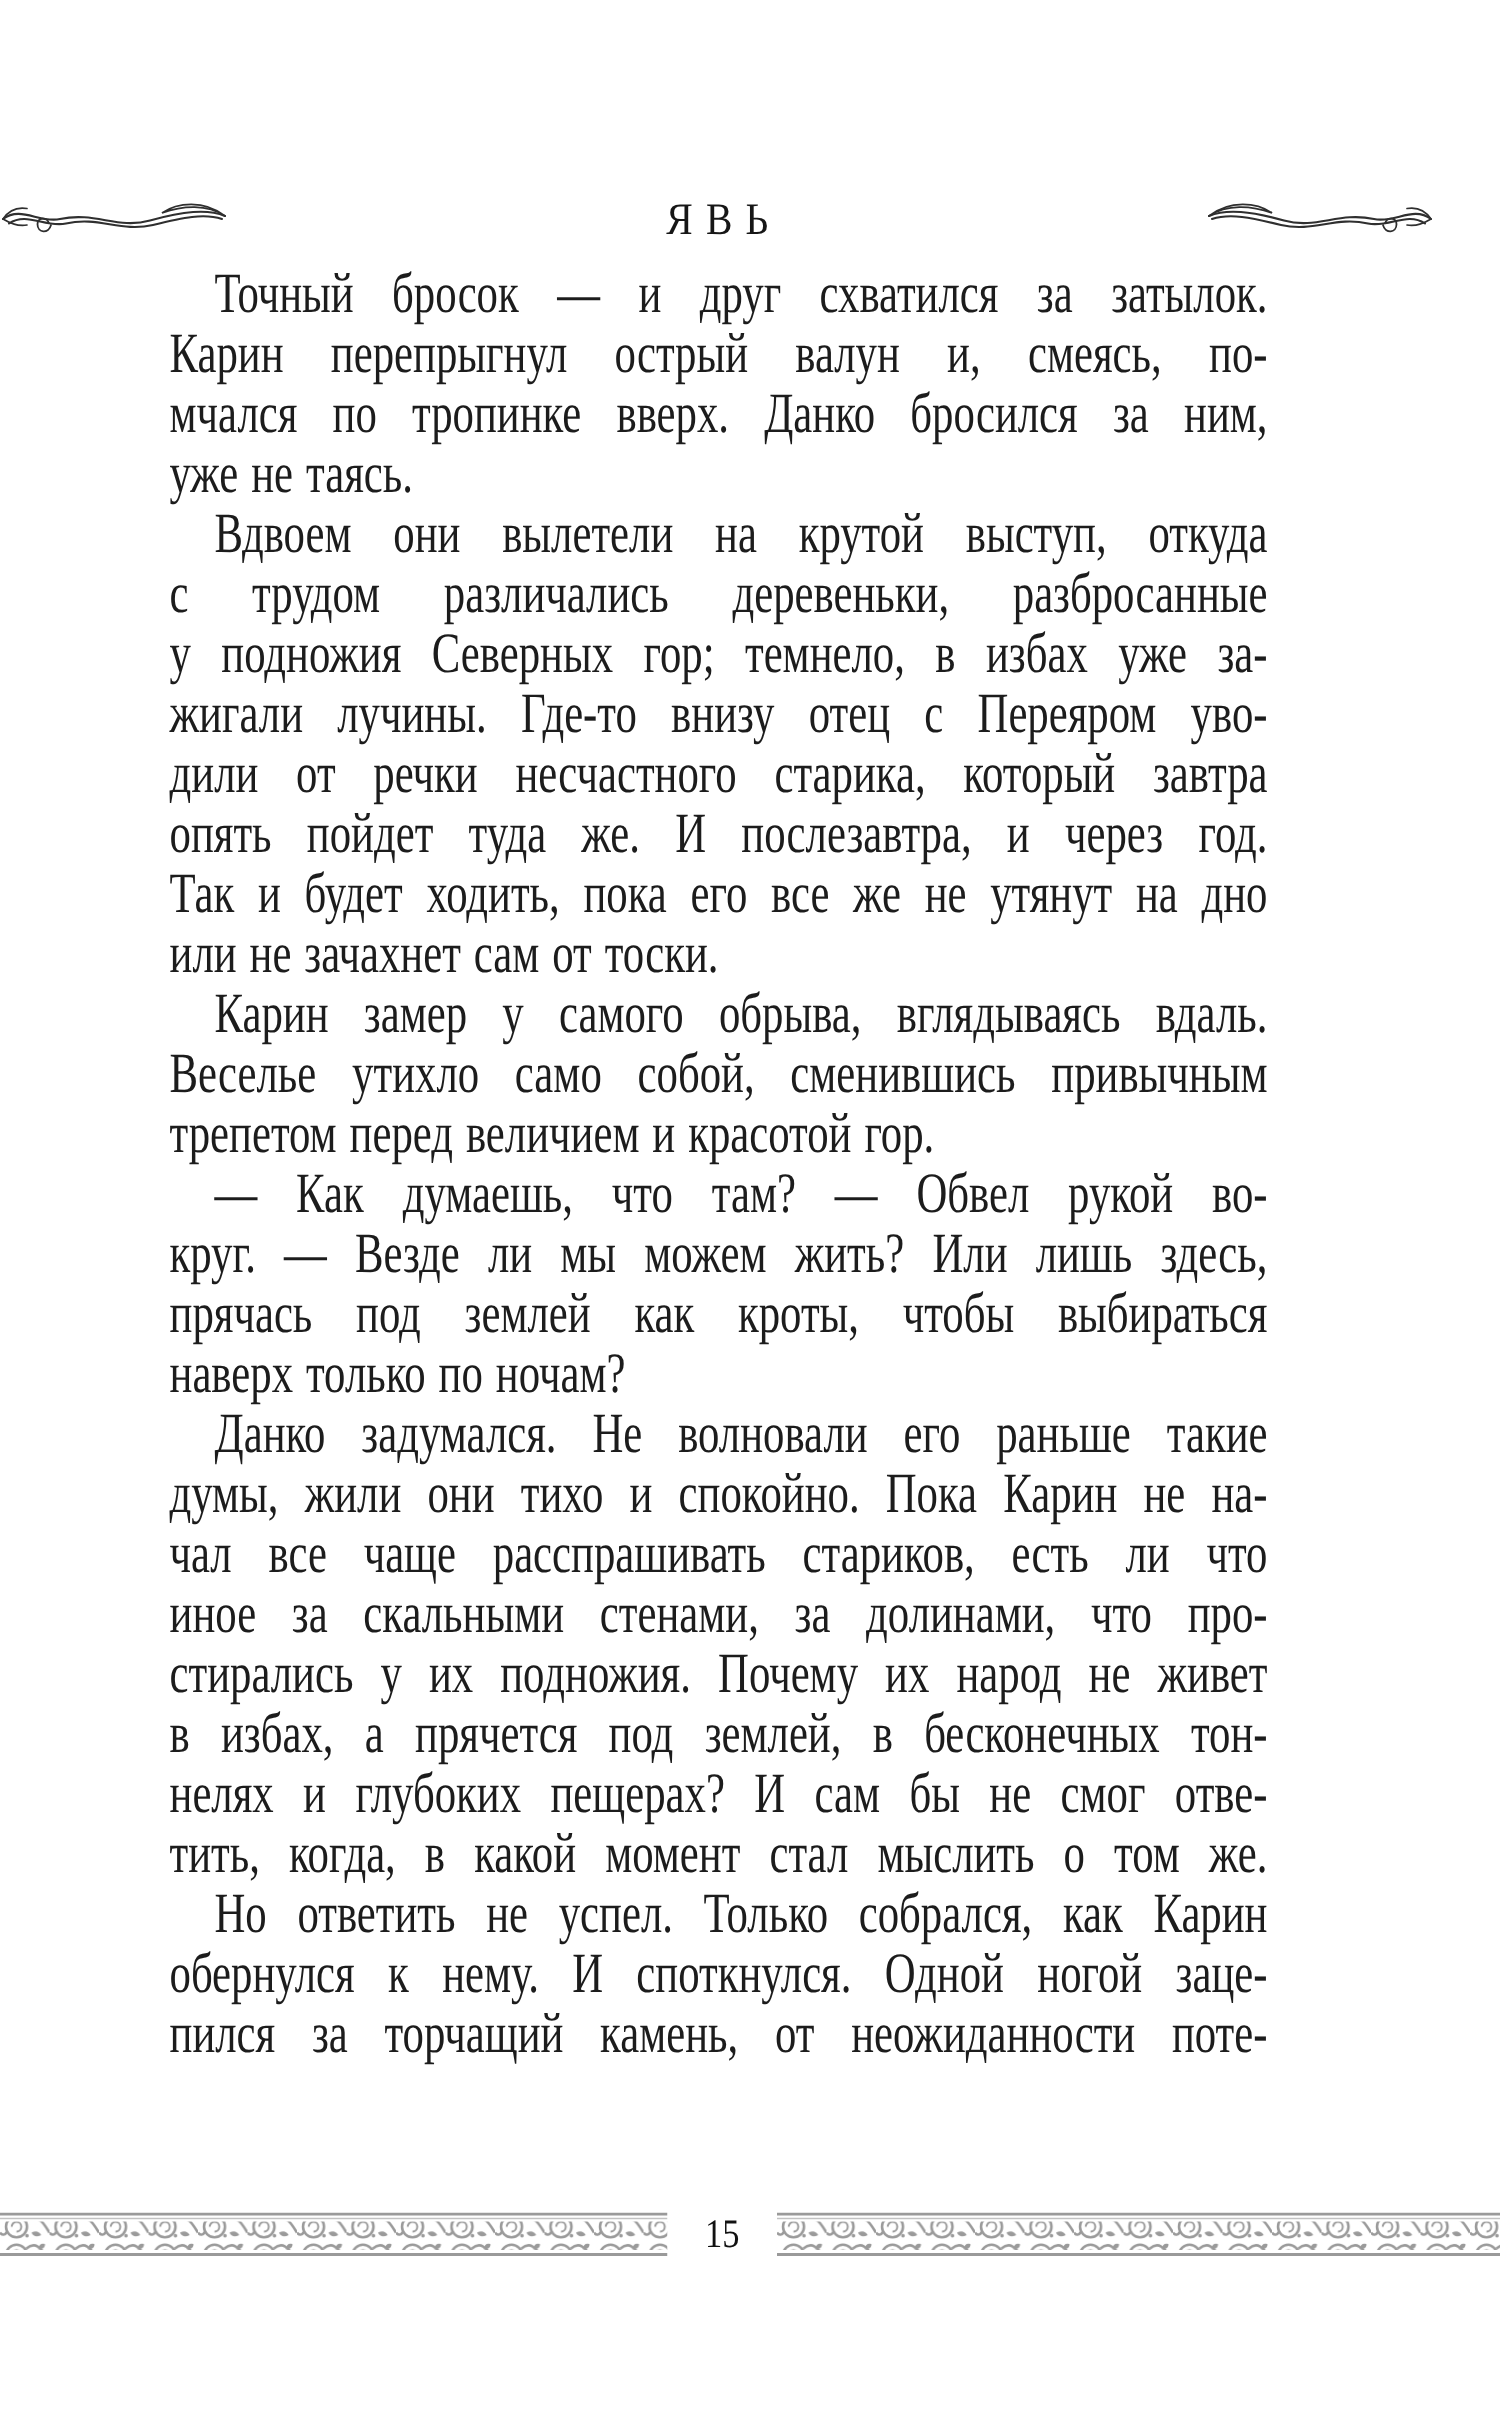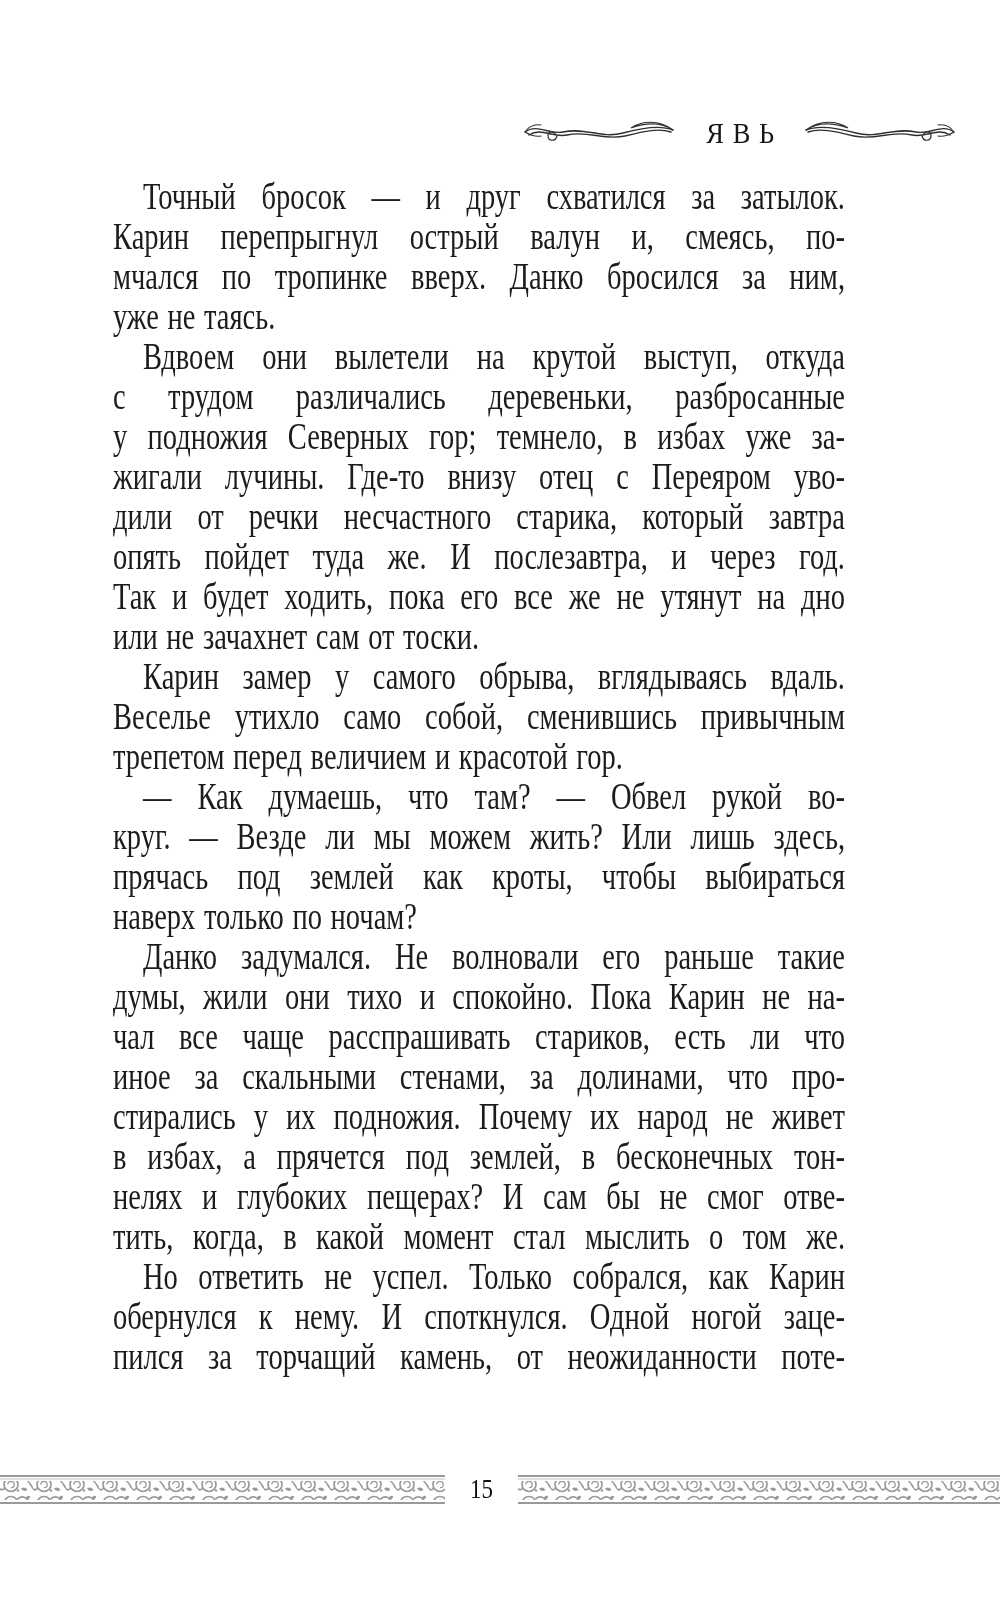--- a/index.html
+++ b/index.html
@@ -7,22 +7,22 @@
     width: 1000px; height: 1616px;
     background: #ffffff;
     font-family: "Liberation Serif", serif;
     color: #1c1c1c;
     position: relative;
     overflow: hidden;
   }
 
   
   .chapter-header {
-    position: absolute; top: 110px; left: 0; width: 956px;
-    display: flex; justify-content: flex-end; align-items: center;
+    position: absolute; top: 124px; left: 0; width: 956px;
+    display: flex; justify-content: space-between; align-items: center;
     gap: 26px;
   }
   .flourish { display: block; }
   .chapter-title {
     font-size: 30px; line-height: 46px;
     letter-spacing: 10px; margin-right: -10px;
     color: #161616;
     transform: scaleX(0.88); transform-origin: center;
     white-space: nowrap;
   }

